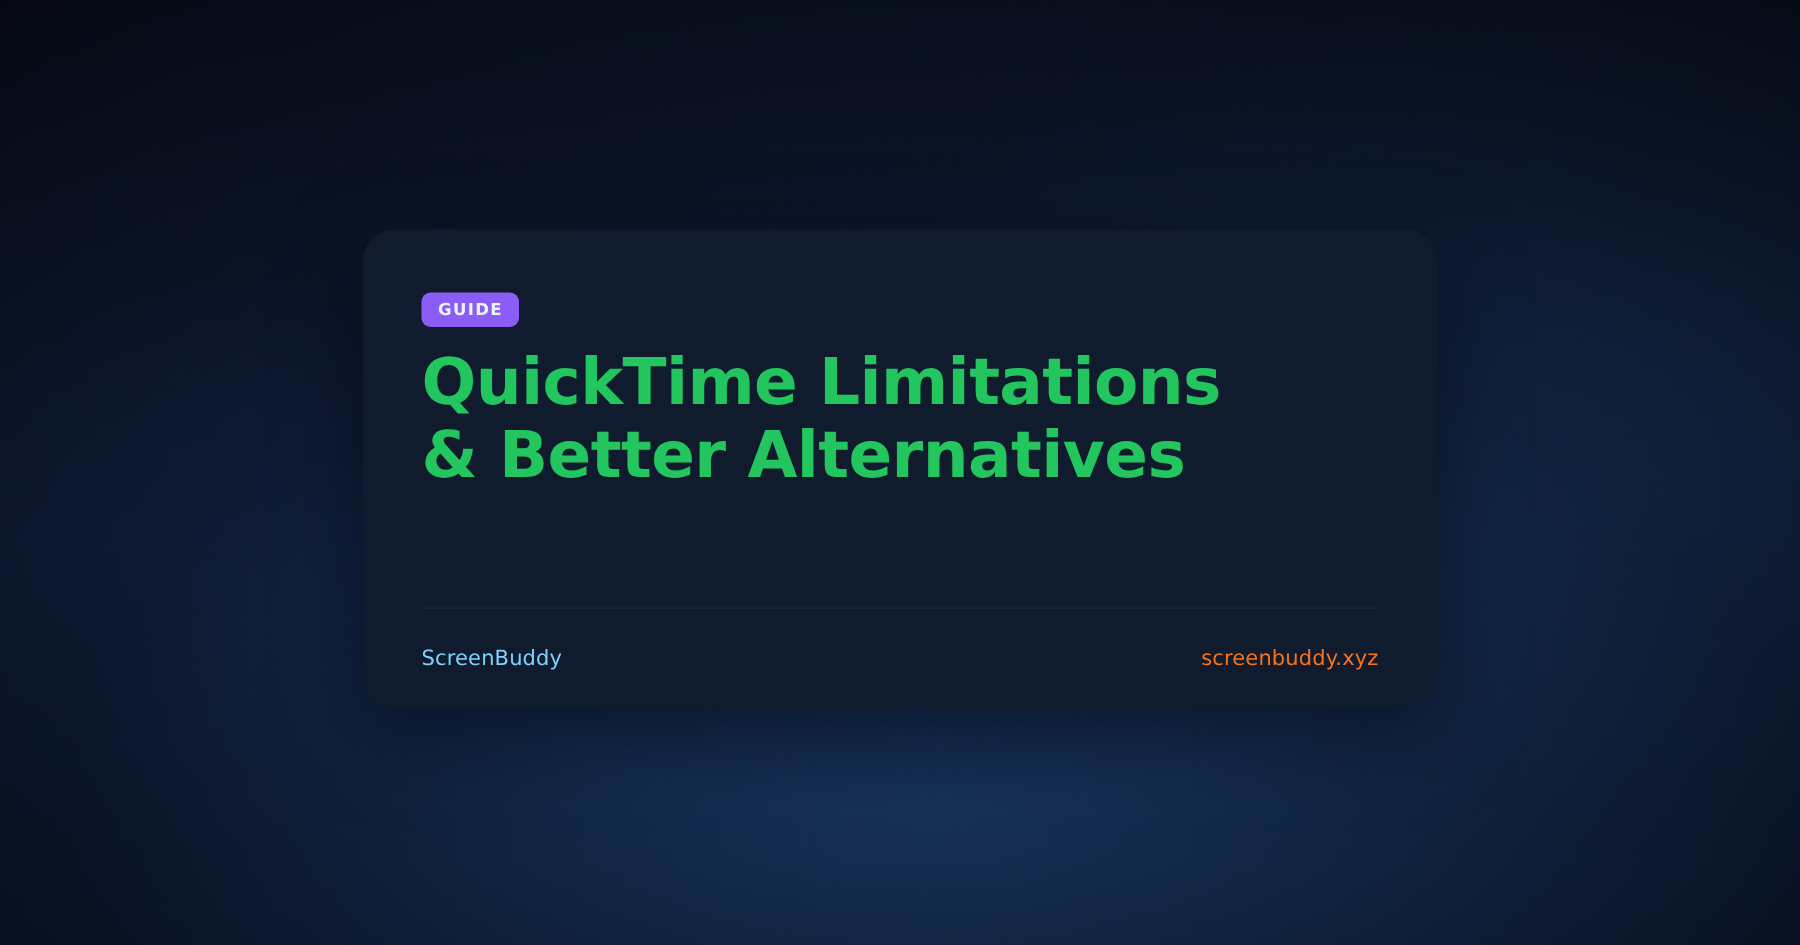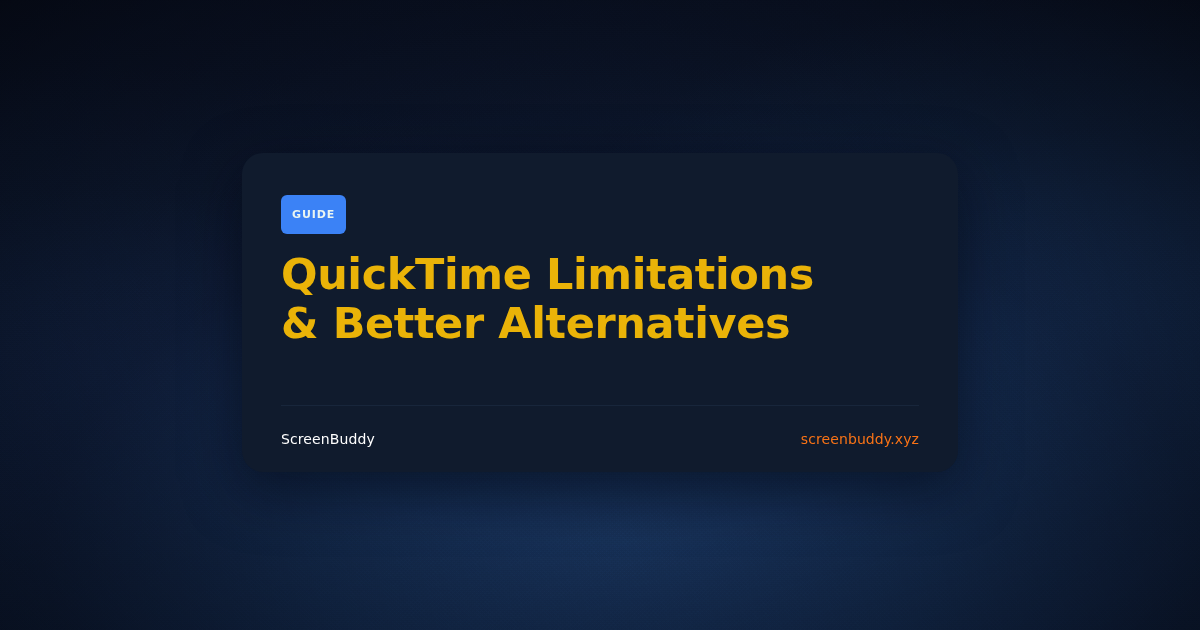--- a/index.html
+++ b/index.html
@@ -68,54 +68,54 @@
     flex-direction:column;
   }
 
   
   .badge-row { height:23px; }
 
   .badge {
     display:inline-flex;
     align-items:center;
     justify-content:center;
-    height:39px;
+    height:23px;
     padding:0 11px;
     border-radius:6px;
-    background:#3b82f6;
+    background:#8b5cf6;
     color:#eaf5f1;
     font-size:11px;
     font-weight:bold;
     letter-spacing:0.9px;
     line-height:1;
   }
 
   
   .card-title {
-    margin-top:32px;
-    color:#eab308;
+    margin-top:13px;
+    color:#22c55e;
     font-size:43px;
     font-weight:bold;
     line-height:1.14;
     letter-spacing:-0.4px;
     max-width:570px;
   }
 
   
   .card-footer {
     margin-top:auto;
     border-top:1px solid rgba(120,160,210,0.085);
     height:67px;
     display:flex;
     align-items:center;
     justify-content:space-between;
   }
 
   .brand {
-    color:#ffffff;
+    color:#7dd3fc;
     font-size:14px;
     font-weight:normal;
     letter-spacing:0.1px;
   }
 
   .site {
     color:#f97316;
     font-size:14px;
     letter-spacing:0.1px;
   }

